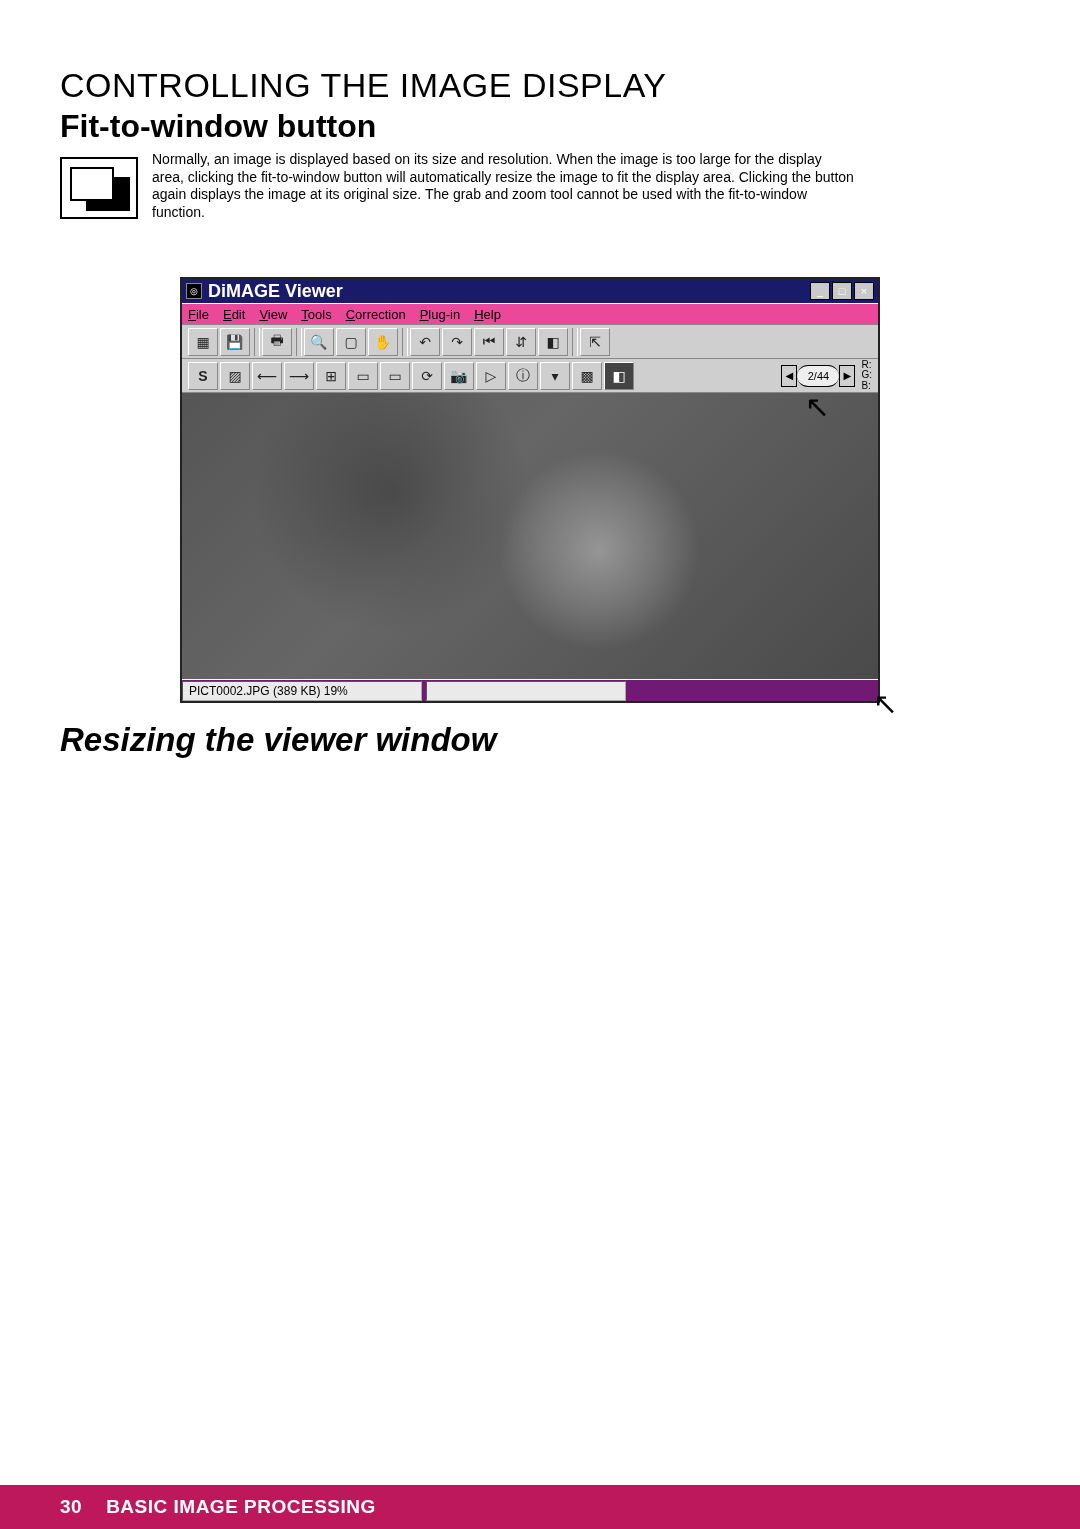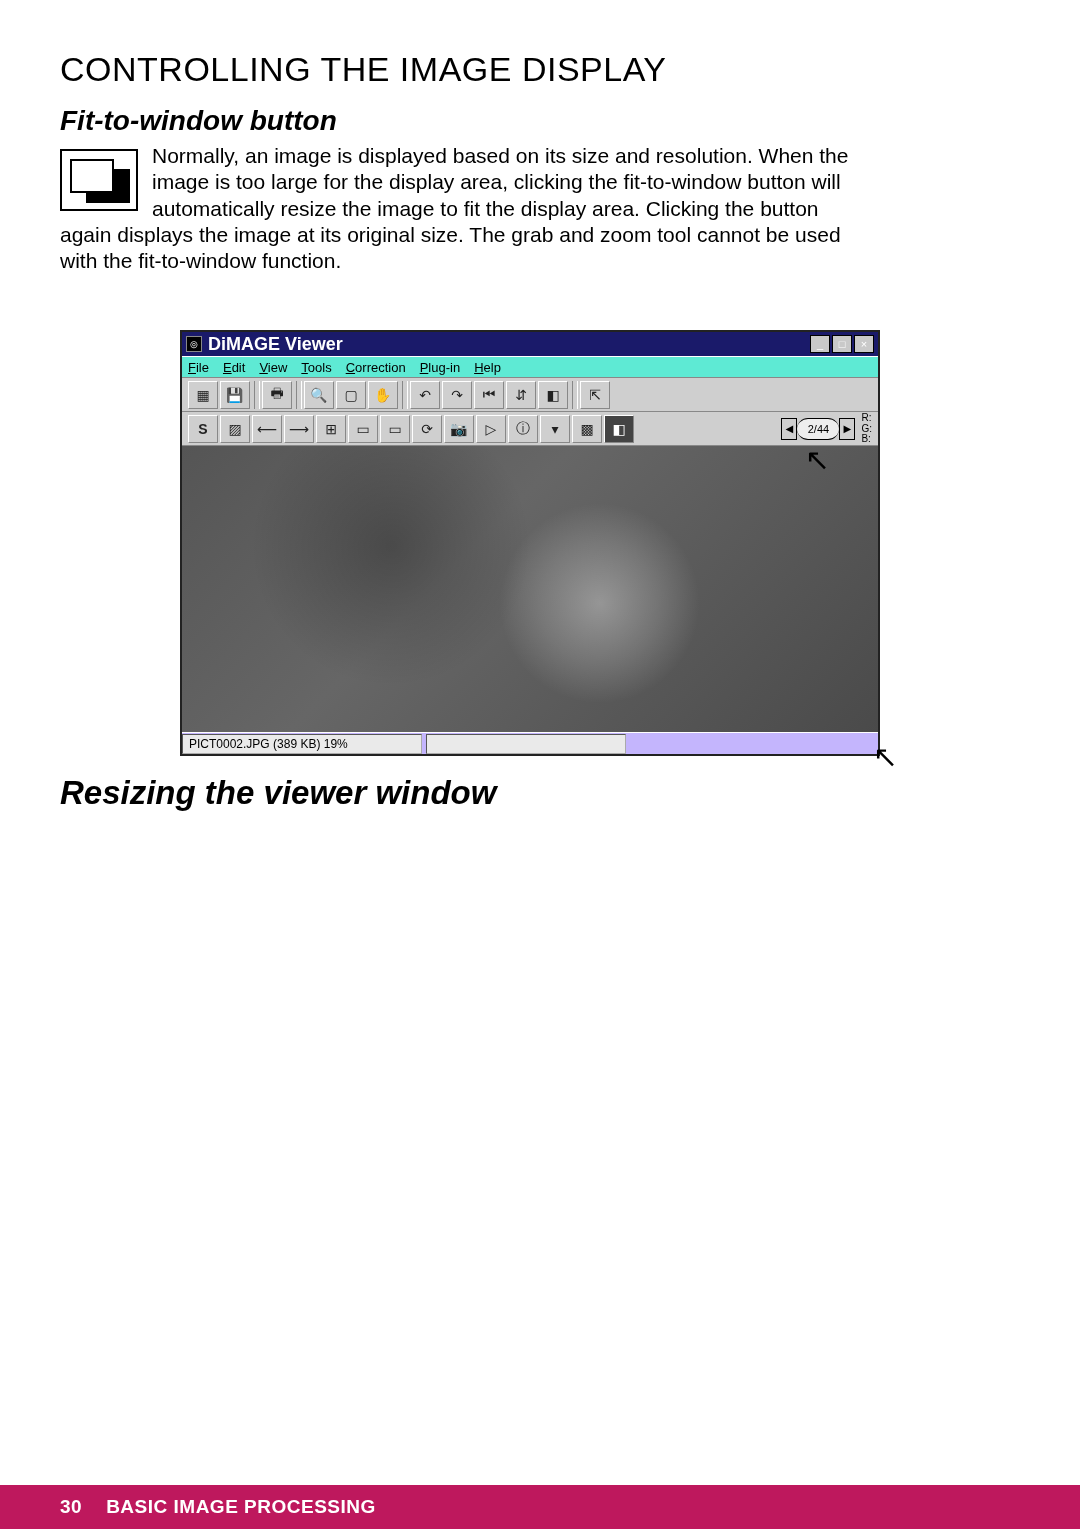--- a/index.html
+++ b/index.html
@@ -1,47 +1,47 @@
 <!DOCTYPE html>
 <html><head>
 <meta charset="utf-8">
 <style>
   * { box-sizing: border-box; margin: 0; padding: 0; }
   html, body { width: 1080px; height: 1529px; background: #fff; font-family: Arial, Helvetica, sans-serif; color: #000; }
-  .page { width: 915px; height: 1529px; padding: 44px 60px 0 60px; position: relative; }
+  .page { width: 915px; height: 1529px; padding: 60px 60px 0 60px; position: relative; }
   .section-title { font-size: 34px; letter-spacing: 0.5px; font-weight: 400; margin-top: 6px; }
-  .sub-title { font-size: 28px; font-style: italic; margin-top: 16px; margin-bottom: 6px; }
-  .para { font-size: 21px; line-height: 1.25; }
+  .sub-title { font-size: 32px; margin-top: 3px; margin-bottom: 6px; }
+  .para { font-size: 14px; line-height: 1.25; }
   .fit-block { overflow: hidden; }
   .fit-icon { float: left; width: 78px; height: 62px; border: 2px solid #000; margin: 6px 14px 0 0; background: #fff; position: relative; }
   .fit-icon .back { position: absolute; right: 6px; bottom: 6px; width: 44px; height: 34px; background: #000; }
   .fit-icon .front { position: absolute; left: 8px; top: 8px; width: 44px; height: 34px; background: #fff; border: 2px solid #000; }
   .screenshot-wrap { margin: 56px 0 0 120px; width: 700px; position: relative; }
   .win { width: 700px; border: 2px solid #222; background: #bdbdbd; font-family: Tahoma, Arial, sans-serif; font-size: 13px; color: #000; }
   .titlebar { height: 24px; background: linear-gradient(#1a1a6a,#1a1a6a); color: #fff; display: flex; align-items: center; padding: 0 4px; }
   .titlebar .app-icon { width: 16px; height: 16px; background: #000; border: 1px solid #888; margin-right: 6px; display:flex; align-items:center; justify-content:center; font-size:9px; color:#fff;}
   .titlebar .title { font-weight: bold; font-size: 18px; }
   .titlebar .spacer { flex: 1; }
   .winbtn { width: 20px; height: 18px; background: #c9c9c9; border: 1px solid #000; margin-left: 2px; display: flex; align-items: center; justify-content: center; font-size: 11px; font-family: Arial; }
-  .menubar { height: 22px; background: #5eead4; border-top: 1px solid #fff; border-bottom: 1px solid #888; display: flex; align-items: center; padding: 0 6px; gap: 14px; font-size: 13px; }
+  .menubar { height: 22px; background: #ec4899; border-top: 1px solid #fff; border-bottom: 1px solid #888; display: flex; align-items: center; padding: 0 6px; gap: 14px; font-size: 13px; }
   .menubar span u { text-decoration: underline; }
   .toolbar { height: 34px; background: #cfcfcf; border-bottom: 1px solid #888; display: flex; align-items: center; padding: 0 6px; gap: 0; }
   .tbtn { width: 30px; height: 28px; border: 1px solid #888; border-top-color: #fff; border-left-color: #fff; background: #cfcfcf; margin-right: 2px; display: flex; align-items: center; justify-content: center; font-size: 14px; color: #222; }
   .tsep { width: 6px; height: 28px; border-left: 1px solid #888; border-right: 1px solid #fff; margin: 0 2px; }
   .toolbar2 { height: 34px; background: #cfcfcf; border-bottom: 1px solid #888; display: flex; align-items: center; padding: 0 6px; position: relative; }
   .navbox { margin-left: auto; display: flex; align-items: center; height: 26px; }
   .navbtn { width: 16px; height: 22px; border: 1px solid #000; background: #cfcfcf; display:flex; align-items:center; justify-content:center; font-size:10px; }
   .navcount { width: 42px; height: 22px; border-top:1px solid #000; border-bottom:1px solid #000; background:#eee; display:flex; align-items:center; justify-content:center; font-size:11px;border-radius:11px; }
   .rgb { margin-left: 6px; font-size: 10px; line-height: 1.05; }
   .image-area { height: 286px; background: linear-gradient(135deg,#555 0%, #666 40%, #4a4a4a 100%); position: relative; overflow:hidden; }
   .image-area::before { content:""; position:absolute; inset:0; background:
     radial-gradient(circle at 60% 55%, rgba(255,255,255,0.35) 0, rgba(255,255,255,0.15) 60px, transparent 100px),
     radial-gradient(circle at 30% 35%, rgba(0,0,0,0.25) 0, transparent 140px);
   }
-  .statusbar { height: 22px; background: #c4b5fd; border-top: 1px solid #fff; display: flex; align-items: center; font-size: 12px; }
+  .statusbar { height: 22px; background: #701a75; border-top: 1px solid #fff; display: flex; align-items: center; font-size: 12px; }
   .statusbar .cell { height: 20px; border: 1px inset #aaa; background: #eaeaea; padding: 0 6px; display:flex; align-items:center; }
   .statusbar .cell.first { width: 240px; }
   .statusbar .cell.second { width: 200px; margin-left: 4px; }
   .cursor-main { position: absolute; right: 50px; top: 112px; font-size: 30px; pointer-events:none; }
   .cursor-resize { position: absolute; right: -18px; bottom: -18px; font-size: 30px; pointer-events:none; }
   .sub-title2 { font-size: 33px; font-style: italic; margin-top: 18px; margin-bottom: 6px; }
   .footer { position: absolute; left: 0; bottom: 0; width: 1080px; height: 44px; background: #be185d; color: #fff; display: flex; align-items: center; padding-left: 60px; font-weight: bold; font-size: 19px; letter-spacing: 0.5px; }
   .footer .pn { margin-right: 24px; }
 </style>
 </head>

